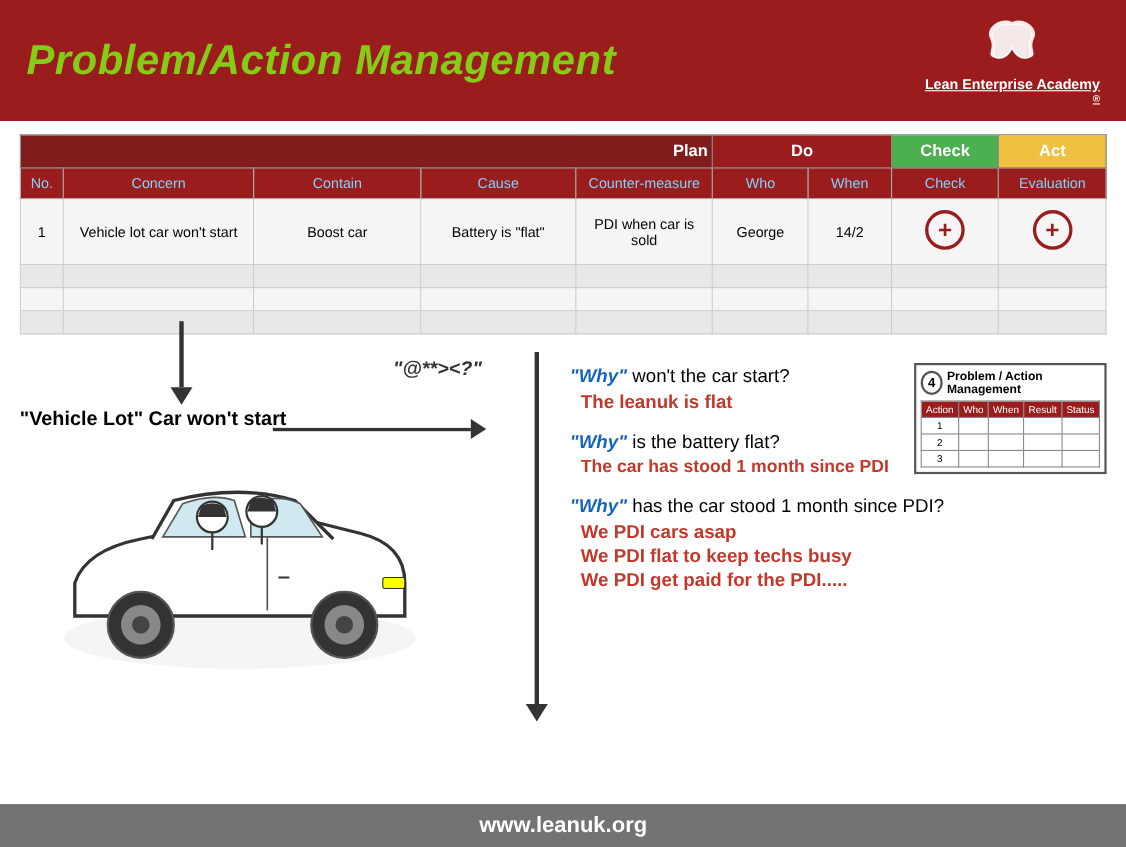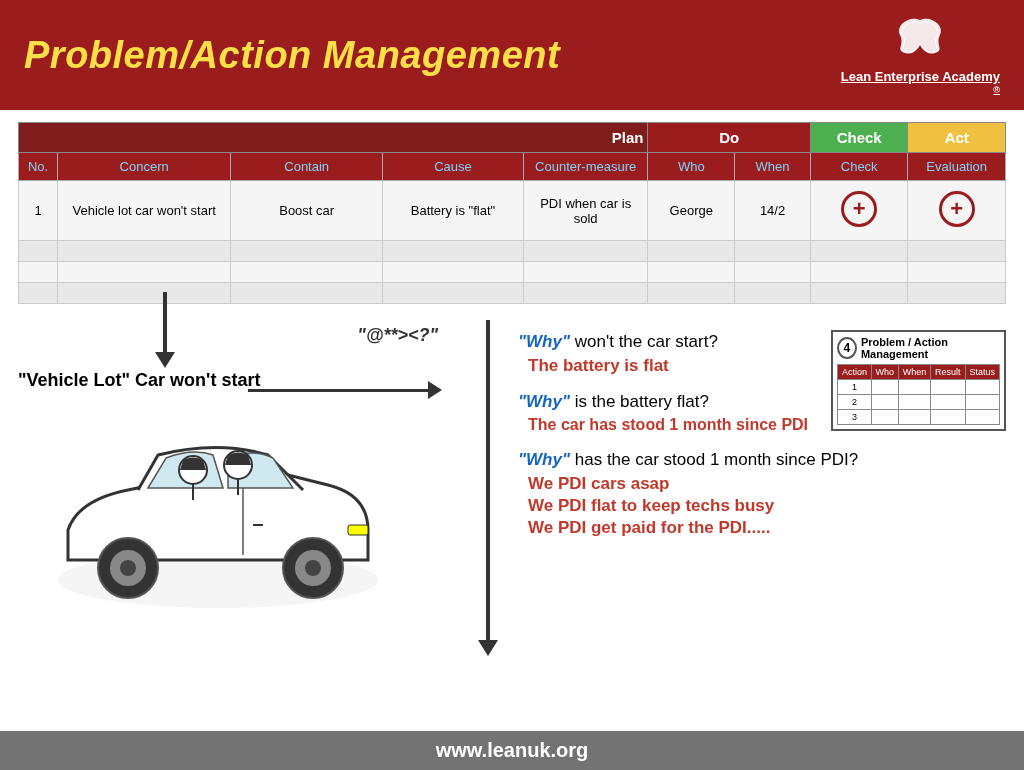--- a/index.html
+++ b/index.html
@@ -15,21 +15,21 @@
     
     .header {
       background: #9b1c1c;
       padding: 18px 24px;
       display: flex;
       align-items: center;
       justify-content: space-between;
       height: 110px;
     }
     .header-title {
-      color: #fde047;
+      color: #84cc16;
       font-size: 38px;
       font-weight: 900;
       font-style: italic;
       letter-spacing: 0.5px;
     }
     .logo-area {
       display: flex;
       flex-direction: column;
       align-items: center;
       color: #fff;
@@ -474,21 +474,21 @@
 
   <div class="right-side">
     <div class="vert-line-right"></div>
     <div class="arrow-head-down-right"></div>
 
     <div class="why-section">
       <div class="why-q">
         <span class="why-word">"Why"</span>
         <span> won't the car start?</span>
       </div>
-      <div class="why-answer">The battery is flat</div>
+      <div class="why-answer">The leanuk is flat</div>
 
       <div class="why-q" style="margin-top:16px;">
         <span class="why-word">"Why"</span>
         <span> is the battery flat?</span>
       </div>
       <div class="why-answer-long">The car has stood 1 month since PDI</div>
 
       <div class="why-q" style="margin-top:16px;">
         <span class="why-word">"Why"</span>
         <span> has the car stood 1 month since PDI?</span>

